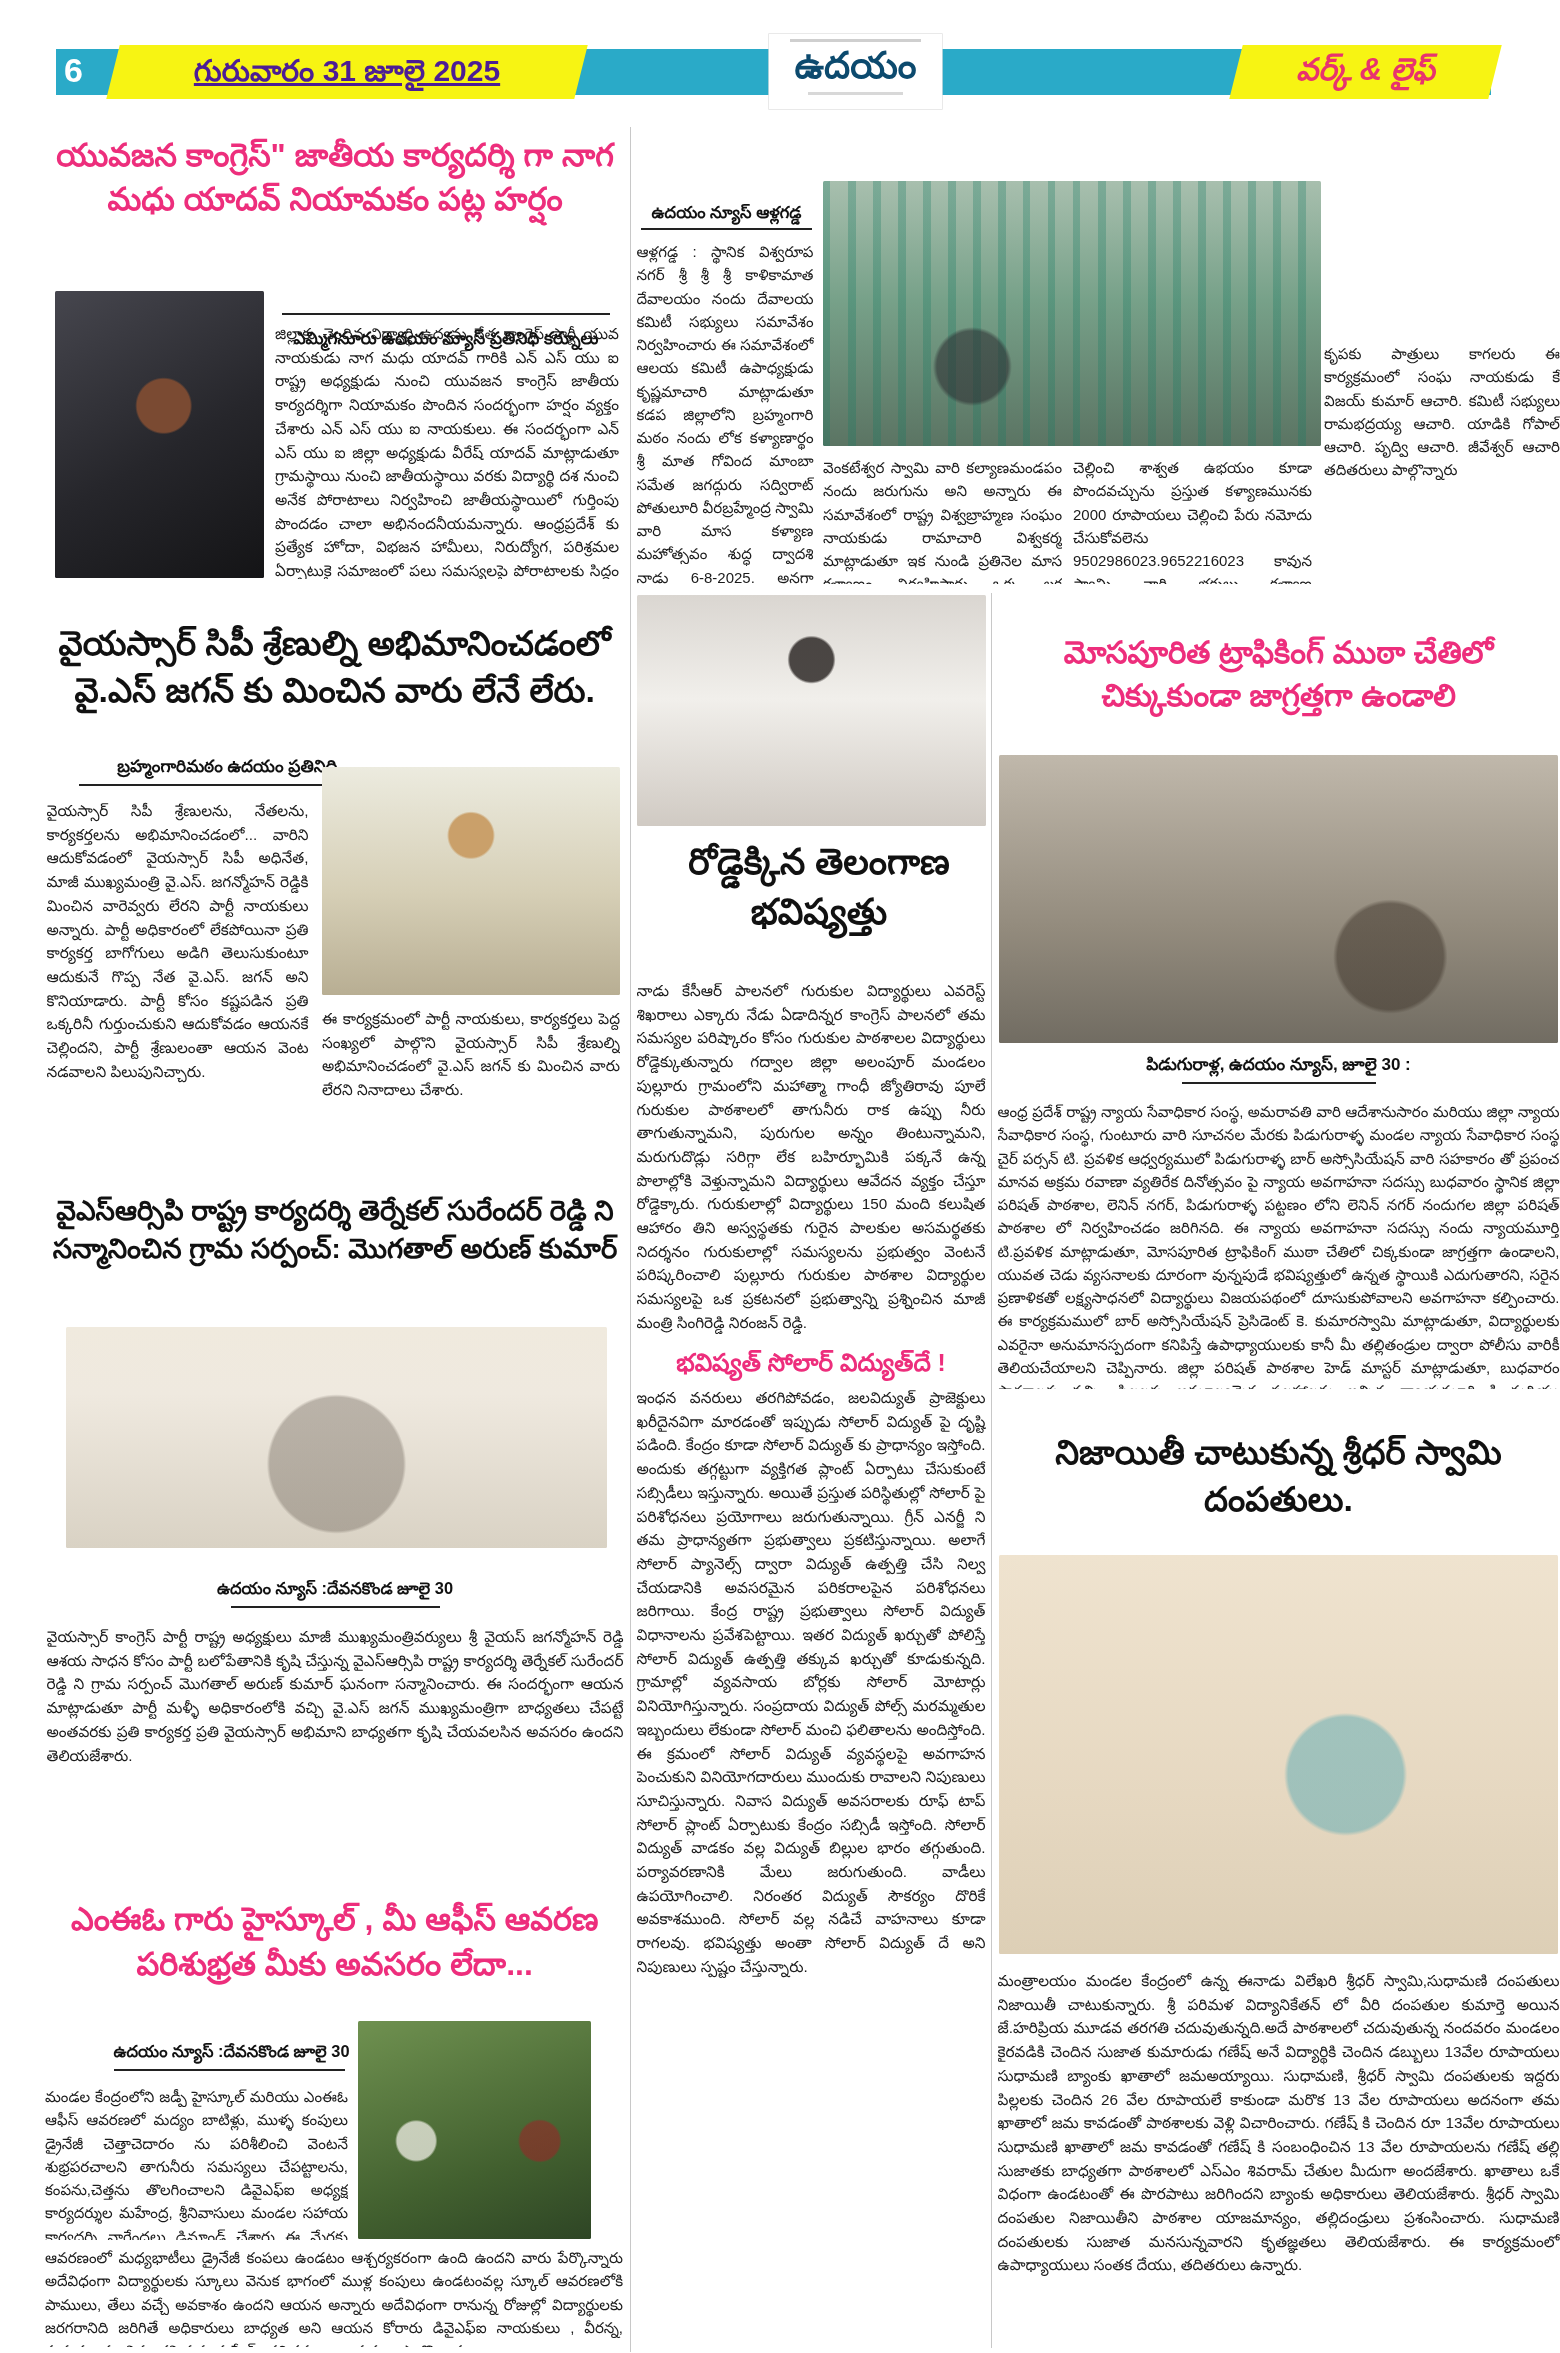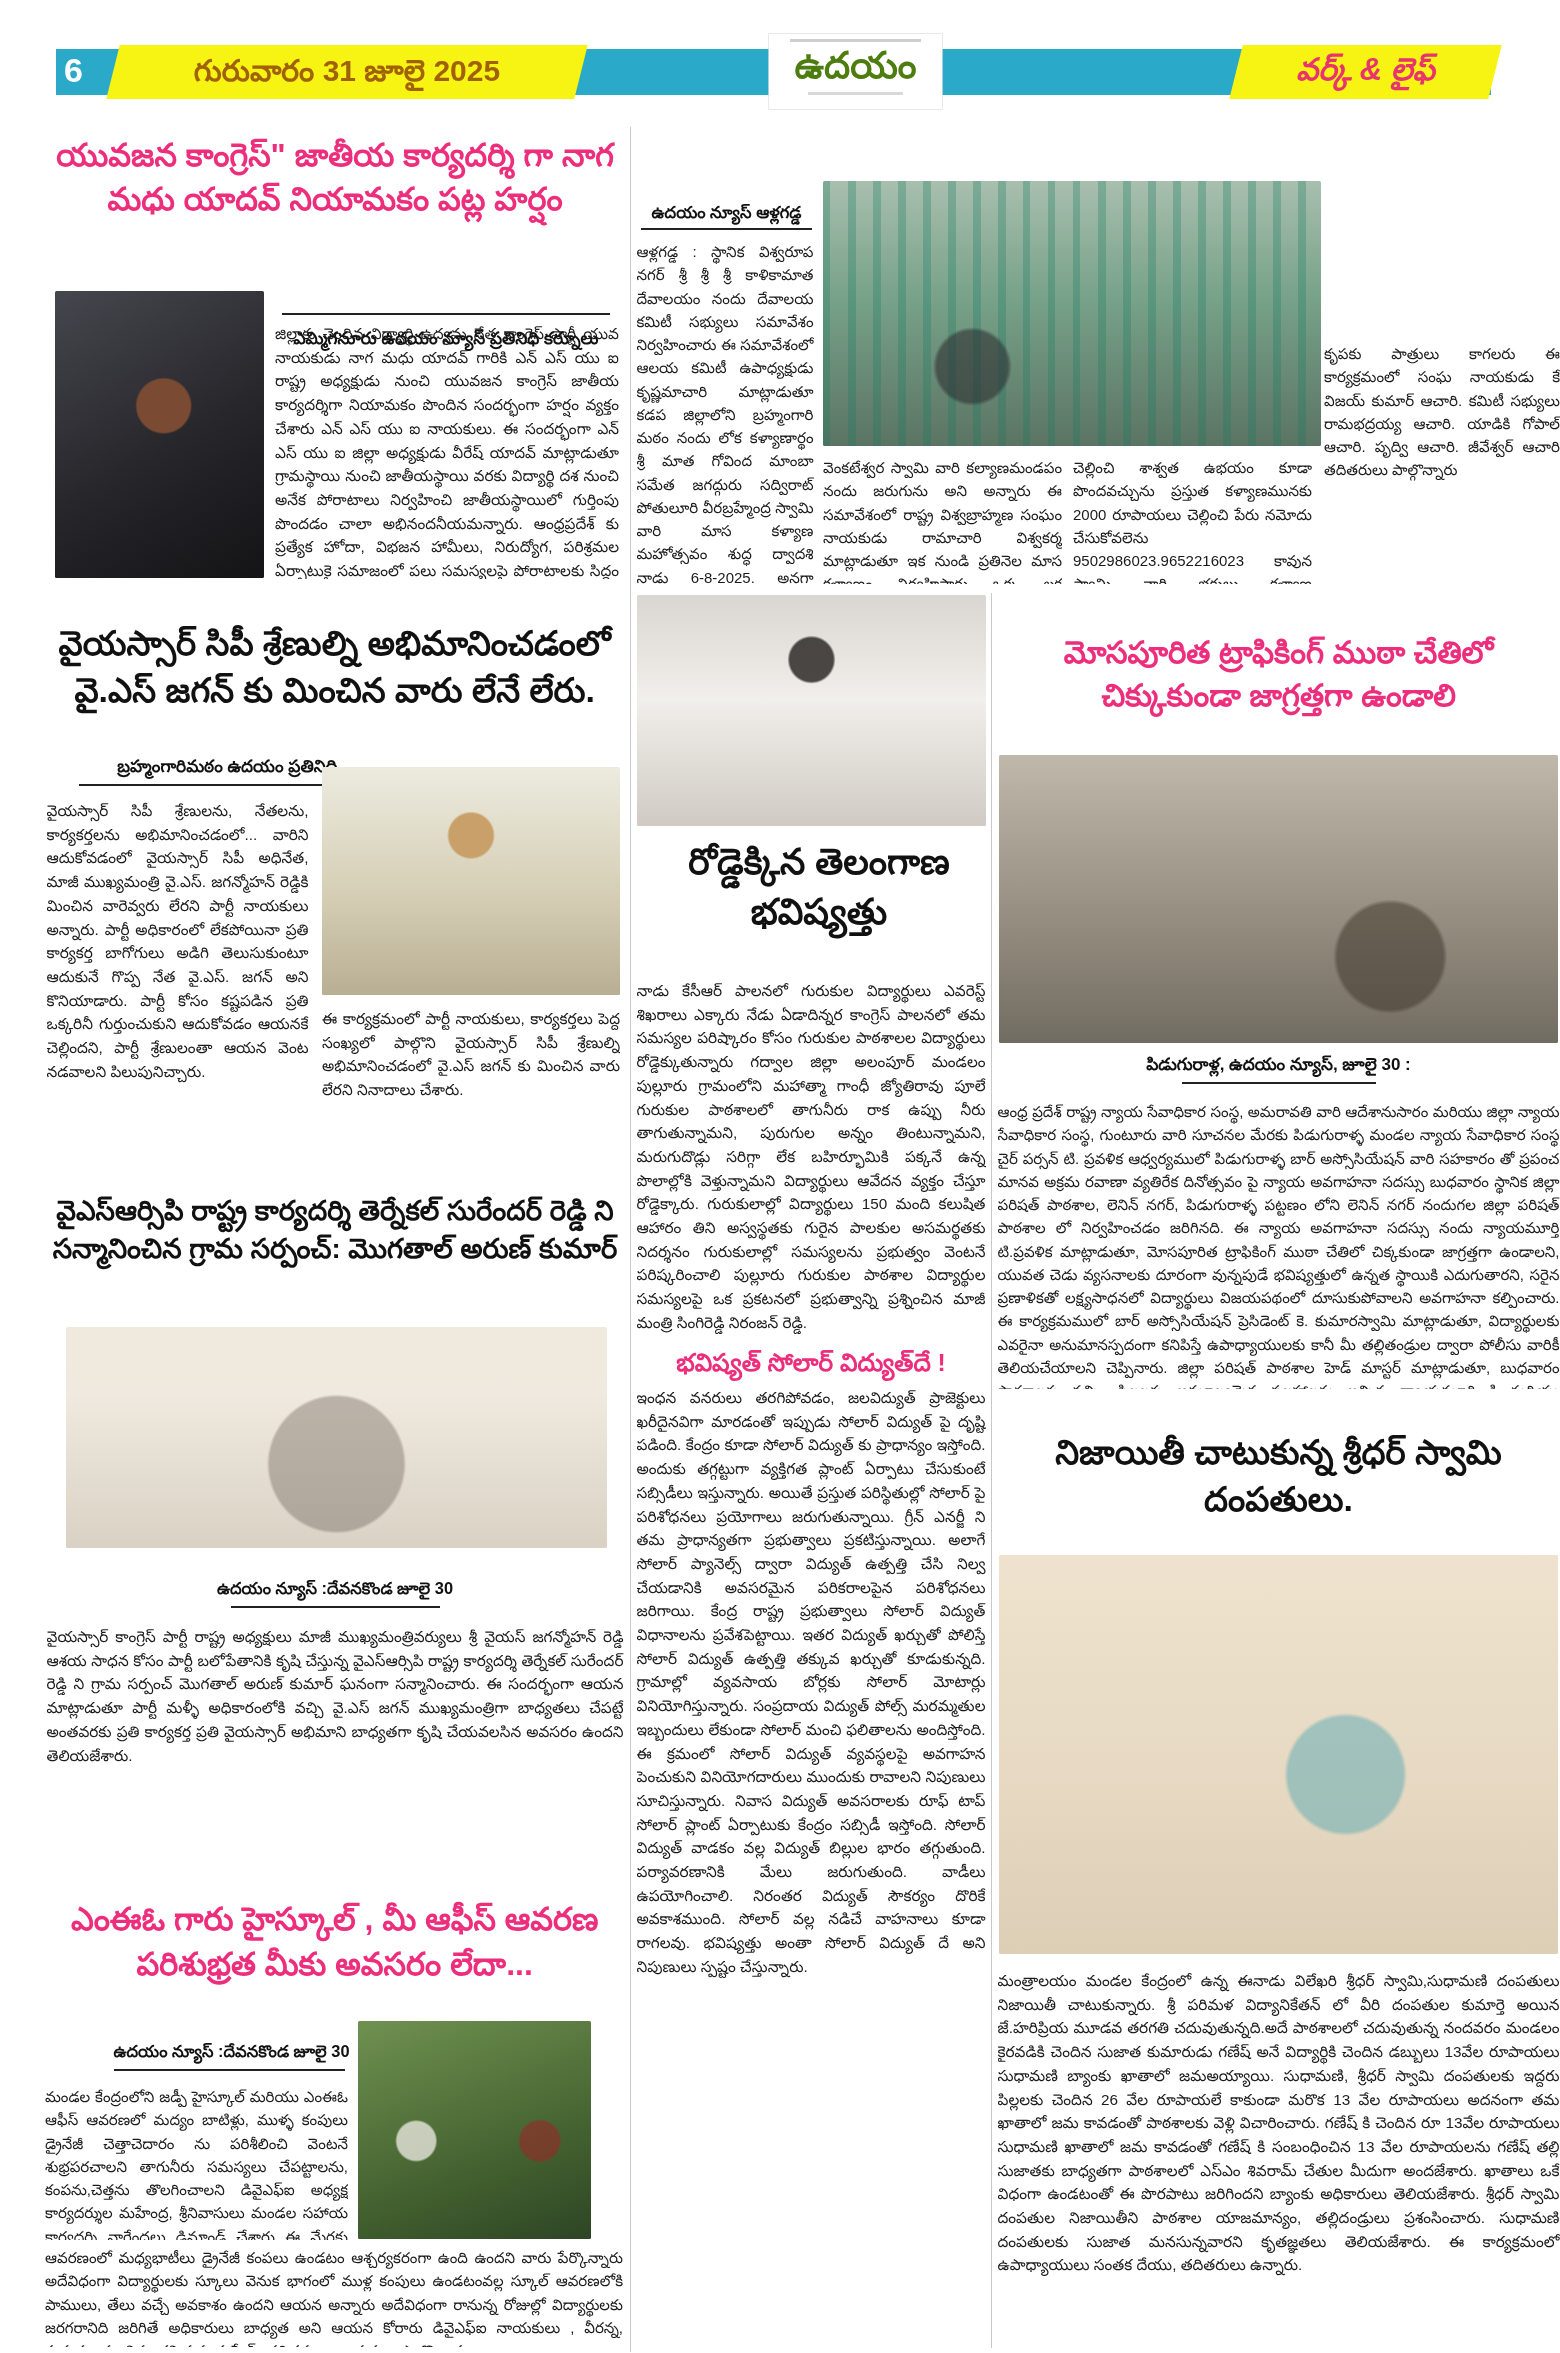--- a/index.html
+++ b/index.html
@@ -6,27 +6,27 @@
   #page{position:relative;width:1561px;height:2354px;background:#ffffff;overflow:hidden;
         font-family:"Liberation Sans","DejaVu Sans",sans-serif;color:#141414;}
 
   
   .hdr-cyan{position:absolute;left:56px;top:49px;width:1435px;height:46px;background:#2AAAC8;}
   .hdr-six{position:absolute;left:64px;top:51px;color:#ffffff;font-size:34px;font-weight:bold;}
   .hdr-yl{position:absolute;background:#F7F413;height:54px;top:45px;transform:skewX(-14deg);}
   .hdr-yl.left{left:113px;width:468px;}
   .hdr-yl.right{left:1236px;width:259px;}
   .hdr-date{position:absolute;left:136px;top:54px;width:422px;text-align:center;
-            font-weight:bold;font-size:30px;color:#a16207;}
+            font-weight:bold;font-size:30px;color:#4c1d95;text-decoration:underline;}
   .hdr-section{position:absolute;left:1239px;top:52px;width:253px;text-align:center;
                font-weight:bold;font-style:italic;font-size:31px;color:#E8336E;}
   .hdr-logo{position:absolute;left:769px;top:34px;width:173px;height:75px;background:#ffffff;
             box-shadow:0 0 0 0.7px #e0e0e0;text-align:center;}
   .hdr-logo .tiny{height:3.7px;background:#cfcfcf;margin:4.5px 21px 0 21px;}
-  .hdr-logo .word{font-size:37px;font-weight:bold;color:#4d7c0f;line-height:48px;}
+  .hdr-logo .word{font-size:37px;font-weight:bold;color:#0c4a6e;line-height:48px;}
   .hdr-logo .tiny2{height:3px;background:#d8d8d8;margin:1.5px 39px 0 39px;}
 
   
   .article{position:absolute;}
   .hl{position:absolute;font-weight:bold;text-align:center;line-height:1.38;color:#111;}
   .hl.pink{color:#ED2E7C;}
   .byline{position:absolute;font-weight:bold;font-size:17px;text-align:center;color:#111;}
   .brule{position:absolute;height:1.5px;background:#222;}
   .cap{position:absolute;font-weight:bold;font-size:17px;text-align:center;color:#111;}
   .bt{position:absolute;font-size:15.3px;line-height:1.55;text-align:justify;overflow:hidden;color:#1a1a1a;}

